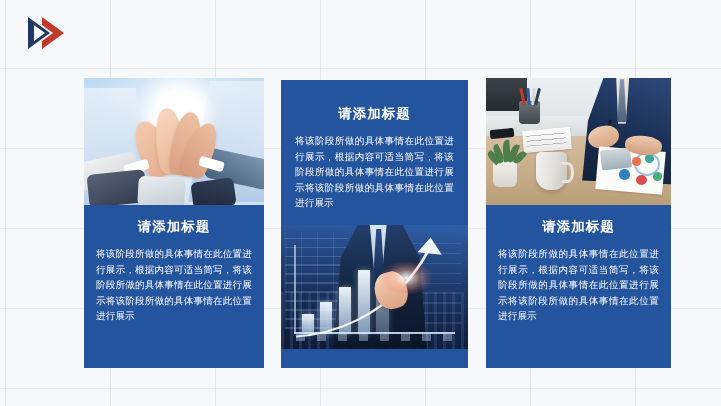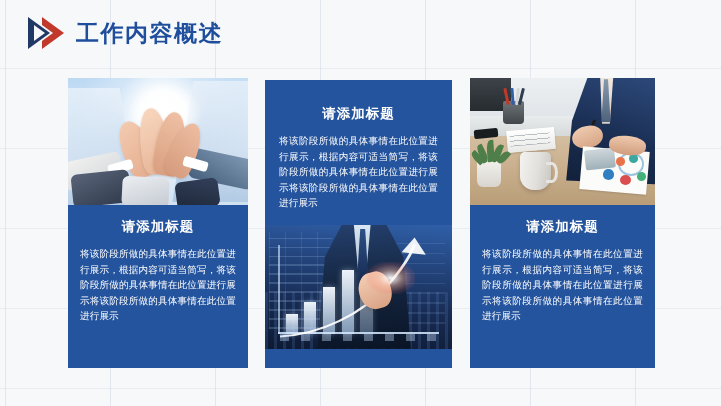--- a/index.html
+++ b/index.html
@@ -51,20 +51,21 @@
     letter-spacing: 1.5px;
     line-height: 1;
     white-space: nowrap;
   }
 
   
   .card {
     position: absolute;
     overflow: hidden;
     background: #25549e;
+    margin-left: 16px;
   }
   .card-left   { left: 68px;  top: 78px; width: 180px; height: 290px; }
   .card-center { left: 265px; top: 80px; width: 187px; height: 288px; }
   .card-right  { left: 470px; top: 78px; width: 185px; height: 290px; }
 
   .photo {
     position: relative;
     width: 100%;
     overflow: hidden;
   }
@@ -376,21 +377,20 @@
 <div class="bg-grid"></div>
 
 <div class="header">
   <div class="logo-mark">
     <svg width="40" height="34" viewBox="0 0 40 34">
       <polygon points="16,1 38,17 16,33 16,25 27,17 16,9" fill="#C0392B"></polygon>
       <polygon points="2,1 24,17 2,33" fill="#1F3864"></polygon>
       <polygon points="8,9 8,25 19,17" fill="#F6F8FA"></polygon>
     </svg>
   </div>
-  <div class="page-title">工作内容概述</div>
 </div>
 
 <div class="card card-left">
   <div class="photo photo-h-side ph-team">
     <div class="bld bld-l"></div>
     <div class="bld bld-r"></div>
     <div class="glow"></div>
     <div class="sleeve s1"></div>
     <div class="sleeve s3"></div>
     <div class="hand h1"></div>

